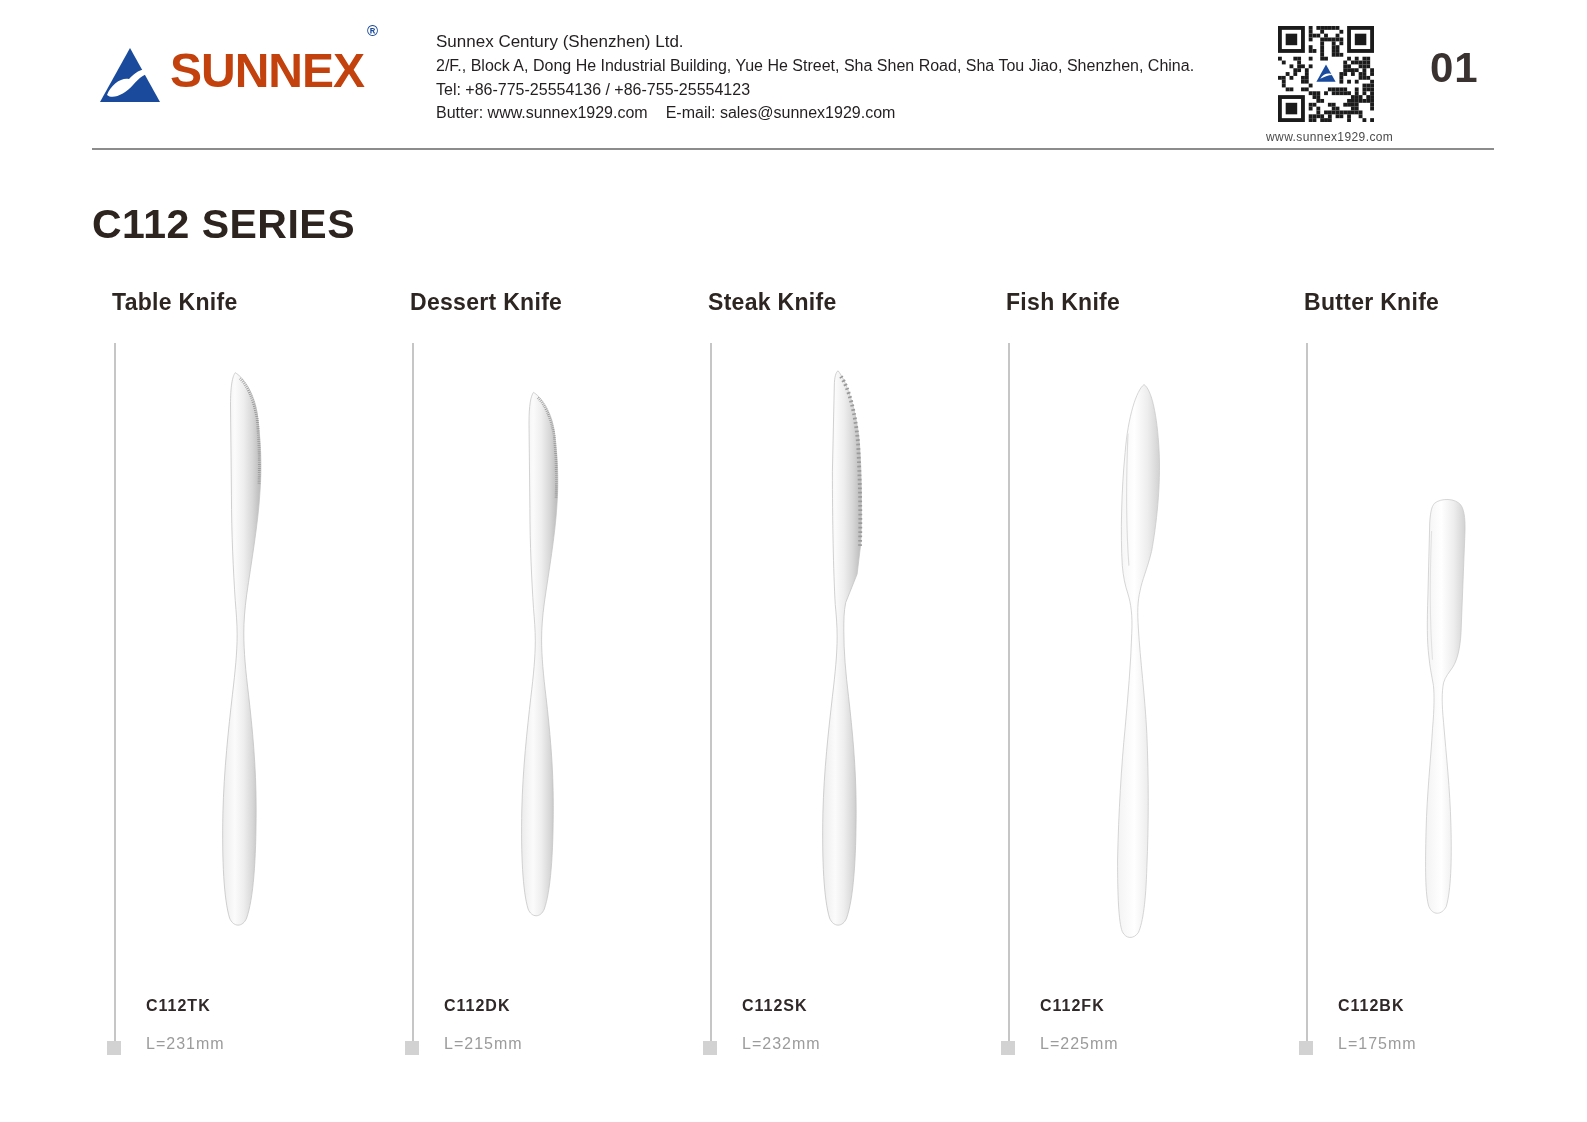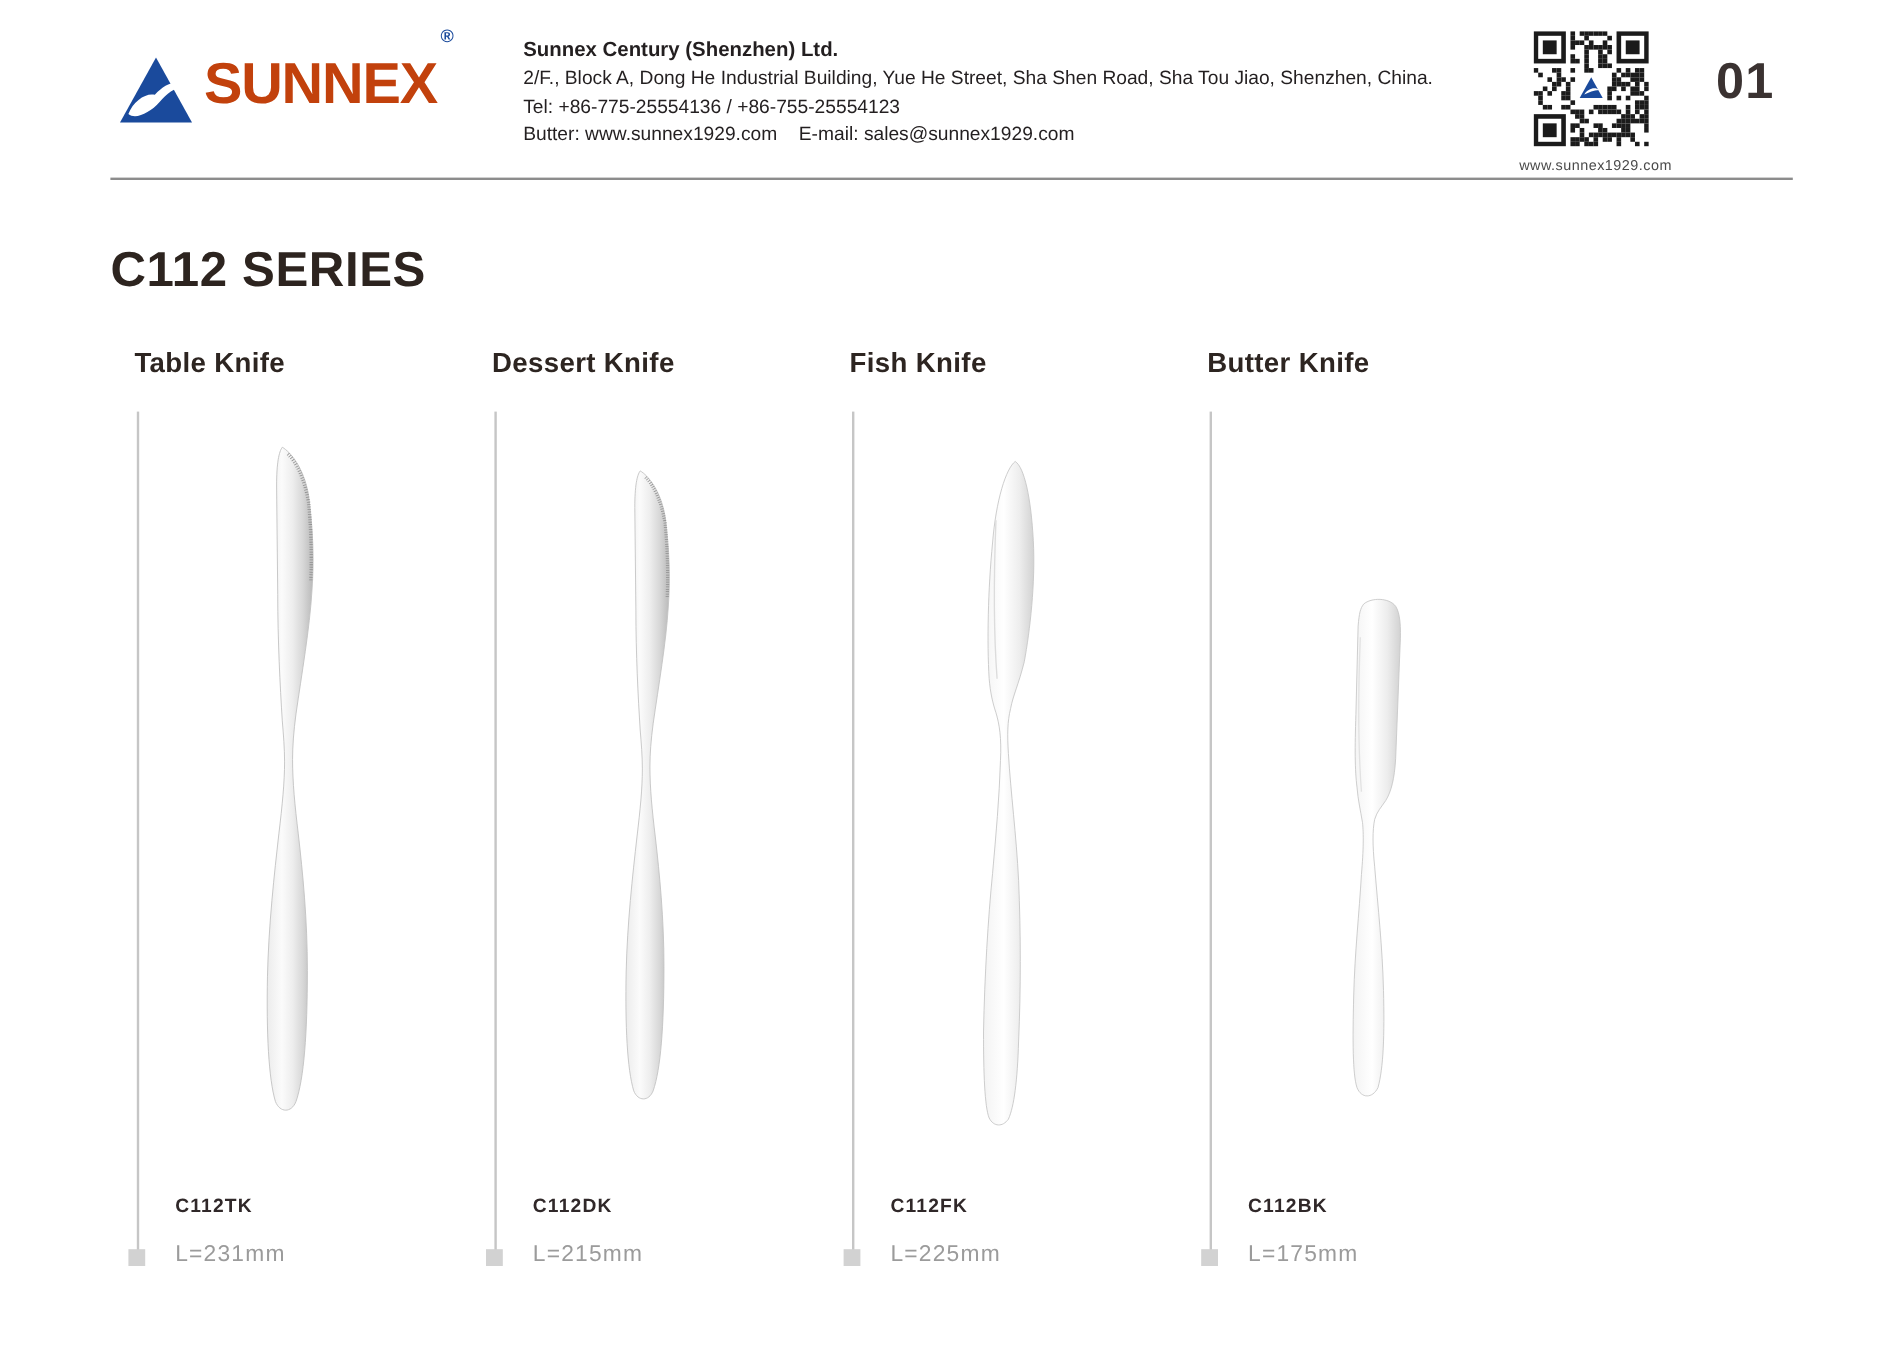--- a/index.html
+++ b/index.html
@@ -6,36 +6,36 @@
   body{
     width:1587px;height:1122px;position:relative;background:#ffffff;
     font-family:"Liberation Sans", sans-serif;color:#2b2422;overflow:hidden;
   }
   
   .logo{position:absolute;left:98px;top:42px;display:flex;align-items:flex-start;}
   .logo-mark{width:64px;height:58px;margin-top:4px;}
   .logo-text{font-size:48px;font-weight:bold;color:#c2410c;letter-spacing:-1px;line-height:58px;margin-left:8px;}
   .logo-reg{font-size:15px;font-weight:bold;color:#1a4a9c;vertical-align:super;position:relative;top:-20px;margin-left:3px;}
   .company{position:absolute;left:436px;top:30px;width:760px;font-size:16px;line-height:1.44;color:#231f20;}
-  .company .co-name{font-weight:bold;font-size:17px;}
+  .company .co-name{font-weight:normal;font-size:17px;}
   .company .sp{display:inline-block;width:18px;}
   .qr-wrap{position:absolute;left:1266px;top:26px;width:120px;text-align:center;}
   .qr-caption{font-size:12px;color:#4a4a4a;margin-top:4px;letter-spacing:.4px;text-align:center;}
   .page-num{position:absolute;left:1430px;top:44px;font-size:42px;font-weight:bold;color:#3a3231;letter-spacing:1px;}
   .head-rule{position:absolute;left:92px;top:148px;width:1402px;height:2px;background:#8c8c8c;}
   
   .series-title{position:absolute;left:92px;top:201px;font-size:41px;font-weight:bold;color:#2d241f;letter-spacing:.5px;}
   
   .products{position:absolute;left:92px;top:285px;width:1490px;height:790px;display:flex;}
   .col{position:relative;width:298px;height:790px;}
   .col-name{position:absolute;left:20px;top:4px;font-size:23px;font-weight:bold;color:#2d2521;letter-spacing:.3px;}
   .vline{position:absolute;left:22px;top:58px;height:706px;width:2px;background:#c6c6c6;}
   .knife{position:absolute;}
   .col-code{position:absolute;left:54px;top:712px;font-size:16px;font-weight:bold;color:#302829;letter-spacing:1px;}
-  .col-len{position:absolute;left:54px;top:750px;font-size:19px;color:#9b9b9b;letter-spacing:1px;}
+  .col-len{position:absolute;left:54px;top:750px;font-size:16px;color:#9b9b9b;letter-spacing:1px;}
   .sq{position:absolute;left:15px;top:756px;width:14px;height:14px;background:#d2d2d2;}
 </style>
 </head>
 <body>
 
 <div class="logo">
   <svg class="logo-mark" viewBox="0 0 64 58">
     <polygon points="2,56 32,2 62,56" fill="#1a4a9c"></polygon>
     <path d="M 9,49 C 13,38 24,31 31,33 C 40,23 50,20 56,26 C 47,27 41,32 35,39 C 27,48 15,54 9,49 Z" fill="#ffffff"></path>
     <ellipse cx="22" cy="41" rx="7" ry="4.5" transform="rotate(-35 22 41)" fill="#ffffff"></ellipse>
@@ -310,20 +310,36 @@
         C 57,520 54,560 47,580 C 43,590 33,590 29,580 C 23,560 21,520 22,470
         C 23,425 28,380 32,345 C 35,320 37,300 37,282 C 37,270 36,258 35,246
         C 33,215 31,175 31,135 L 30,40 C 30,20 32,10 35,6 Z"></path>
       <path fill="none" stroke="#8f8f8f" stroke-width="3" stroke-dasharray="0.7 1.5" d="M 40,12 C 47,19 54,32 58,54 C 60,74 61,98 60,124"></path>
     </svg>
     <div class="col-code">C112DK</div>
     <div class="sq"></div>
     <div class="col-len">L=215mm</div>
   </div>
 
+  <div class="col">
+    <div class="col-name">Steak Knife</div>
+    <div class="vline"></div>
+    <svg class="knife" style="left:114px;top:78px" width="95" height="578" viewBox="0 0 100 600">
+      <path fill="url(#steel)" stroke="#c2c2c2" stroke-width="0.8" d="M 38,4
+        C 46,14 56,40 60,75 C 63,110 63,150 62,185 L 58,218 L 46,248
+        C 44,258 44,266 44,278 C 44,300 46,322 49,347 C 53,382 57,422 57,466
+        C 57,520 54,560 47,580 C 43,590 33,590 29,580 C 23,560 21,520 22,470
+        C 23,425 28,382 32,347 C 35,322 37,302 37,284 C 37,272 36,260 35,250
+        C 33,215 32,160 32,110 L 34,20 C 34,10 36,5 38,4 Z"></path>
+      <path fill="none" stroke="#9a9a9a" stroke-width="4" stroke-dasharray="1.8 2.8" d="M 41,10 C 49,22 56,46 59,80 C 61,118 62,156 61,190"></path>
+    </svg>
+    <div class="col-code">C112SK</div>
+    <div class="sq"></div>
+    <div class="col-len">L=232mm</div>
+  </div>
 
   <div class="col">
     <div class="col-name">Fish Knife</div>
     <div class="vline"></div>
     <svg class="knife" style="left:108px;top:92px" width="100" height="566" viewBox="0 0 100 600">
       <path fill="url(#steel-light)" stroke="#c8c8c8" stroke-width="0.8" d="M 50,8
         C 58,13 64,40 66,78 C 68,115 63,158 58,185 C 53,205 48,215 46,226
         C 43,238 43,250 44,266 C 46,300 51,338 53,378 C 55,425 55,475 53,520
         C 52,555 49,578 44,589 C 39,596 31,596 27,588 C 23,578 22,548 22,512
         C 23,462 26,412 30,372 C 33,338 36,305 37,272 C 38,252 36,240 33,230

